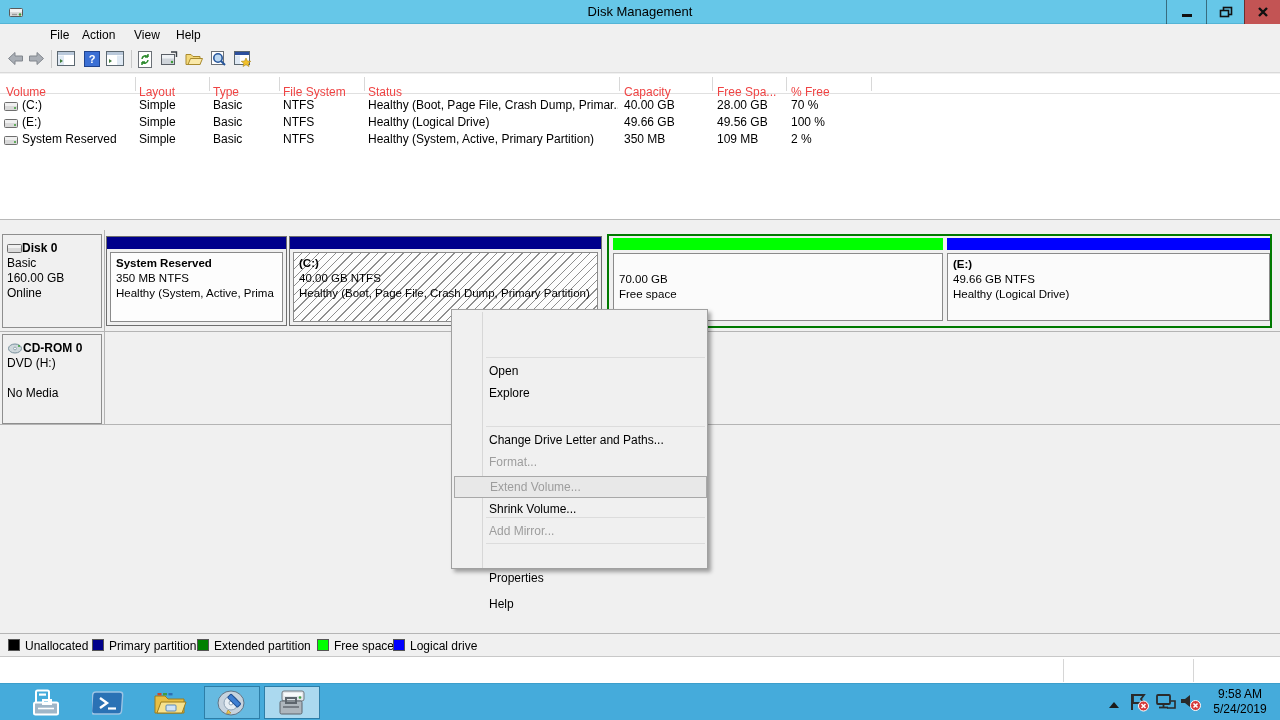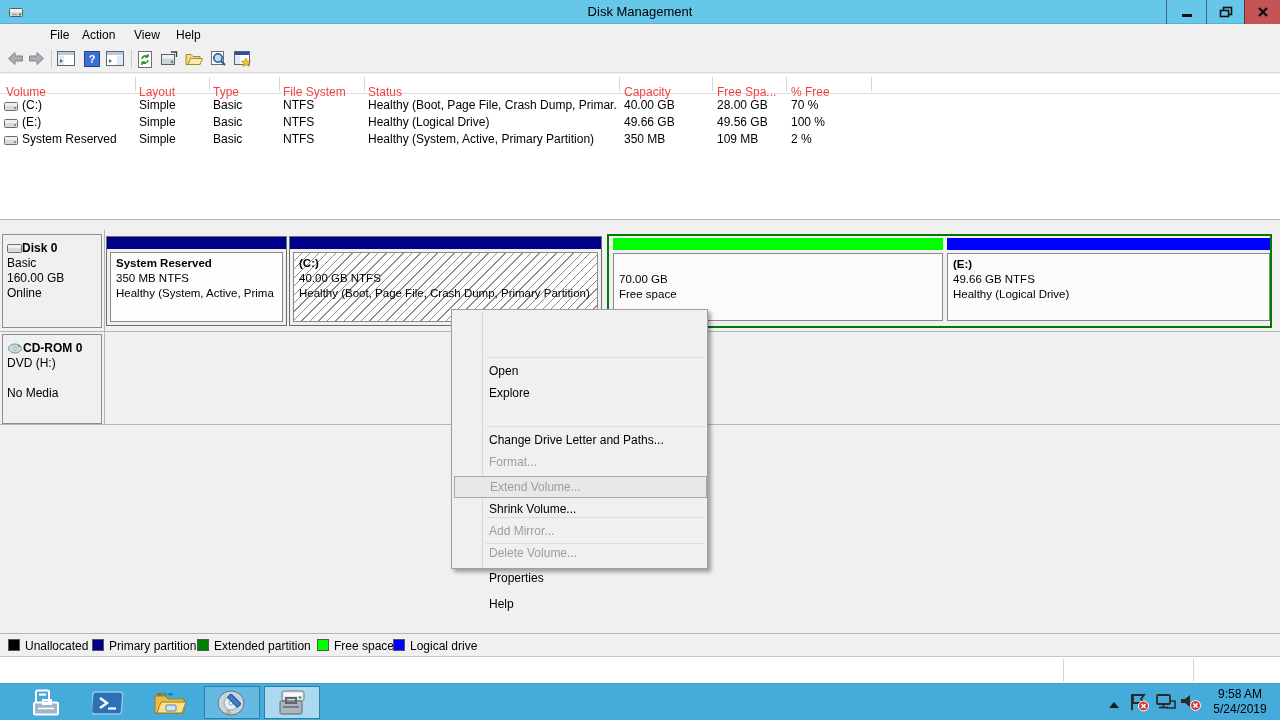--- a/index.html
+++ b/index.html
@@ -352,21 +352,20 @@
     <div class="abs" id="menu-gutter"></div>
     <div class="abs cmi" style="top:2px">Open</div>
     <div class="abs cmi" style="top:24px">Explore</div>
     <div class="abs cm-sep" style="top:47px"></div>
     <div class="abs cmi" style="top:71px">Change Drive Letter and Paths...</div>
     <div class="abs cmi disabled" style="top:93px">Format...</div>
     <div class="abs cm-sep" style="top:116px"></div>
     <div class="abs cmi disabled hover" style="top:118px">Extend Volume...</div>
     <div class="abs cmi" style="top:140px">Shrink Volume...</div>
     <div class="abs cmi disabled" style="top:162px">Add Mirror...</div>
-    <div class="abs cmi disabled" style="top:184px">Delete Volume...</div>
     <div class="abs cm-sep" style="top:207px"></div>
     <div class="abs cmi" style="top:209px">Properties</div>
     <div class="abs cm-sep" style="top:233px"></div>
     <div class="abs cmi" style="top:235px">Help</div>
   </div>
 
   <div class="abs" id="taskbar">
     <div class="abs tk-app" style="left:19px">
       <svg width="34" height="28">
           <rect x="6" y="1.5" width="13" height="19" rx="1.5" fill="none" stroke="#fff" stroke-width="2"></rect>

